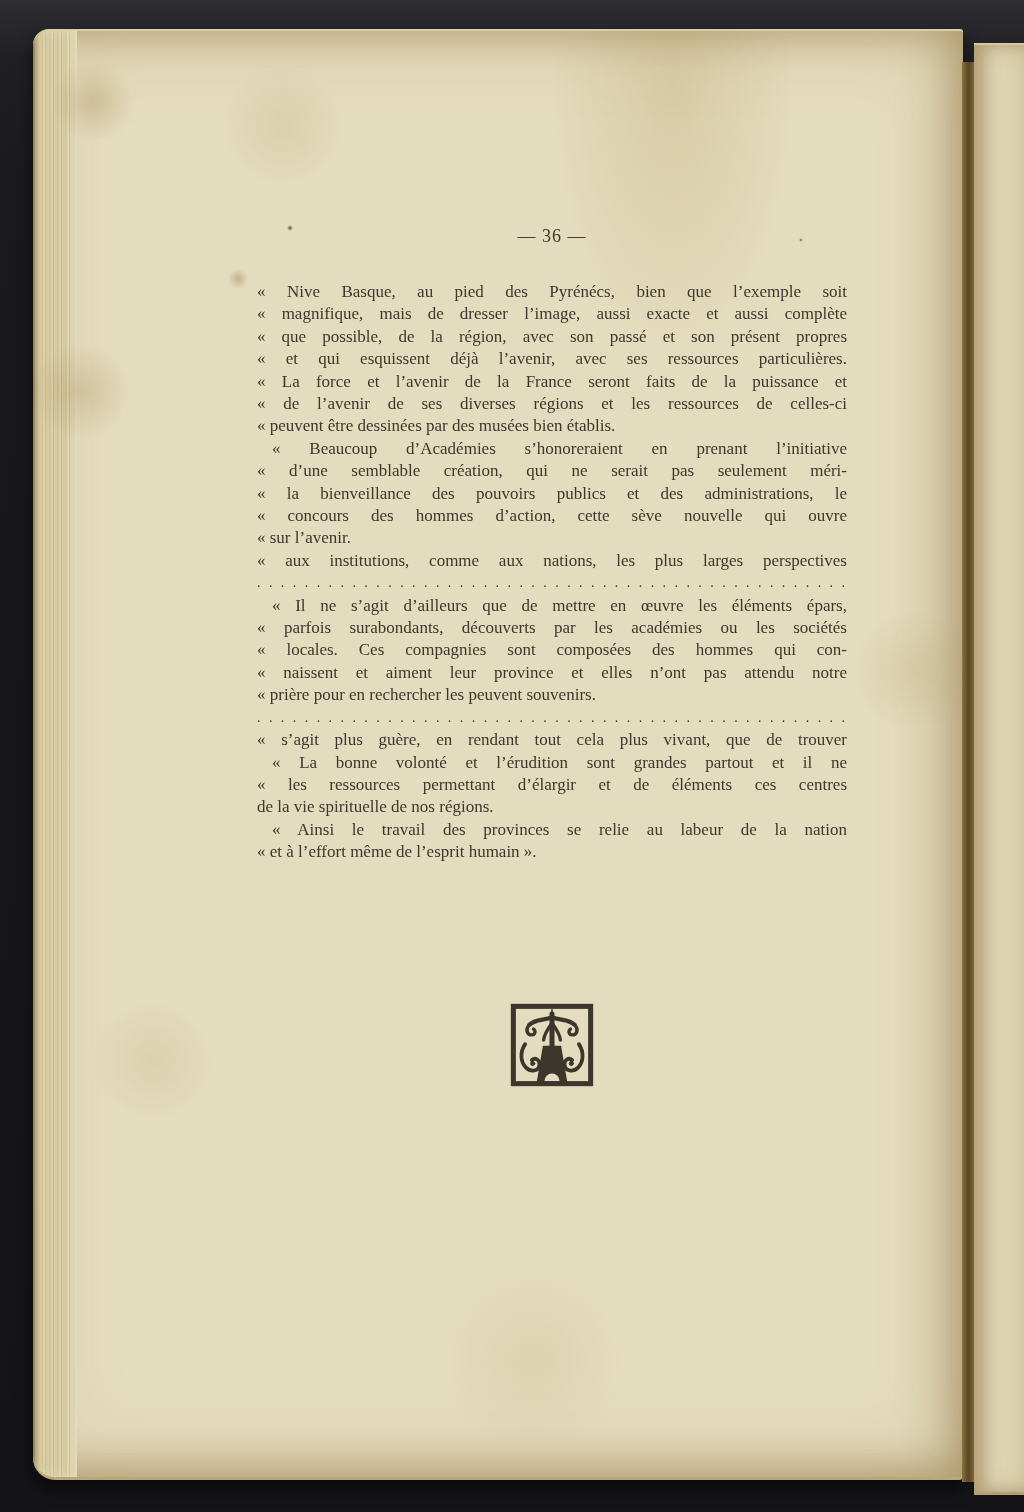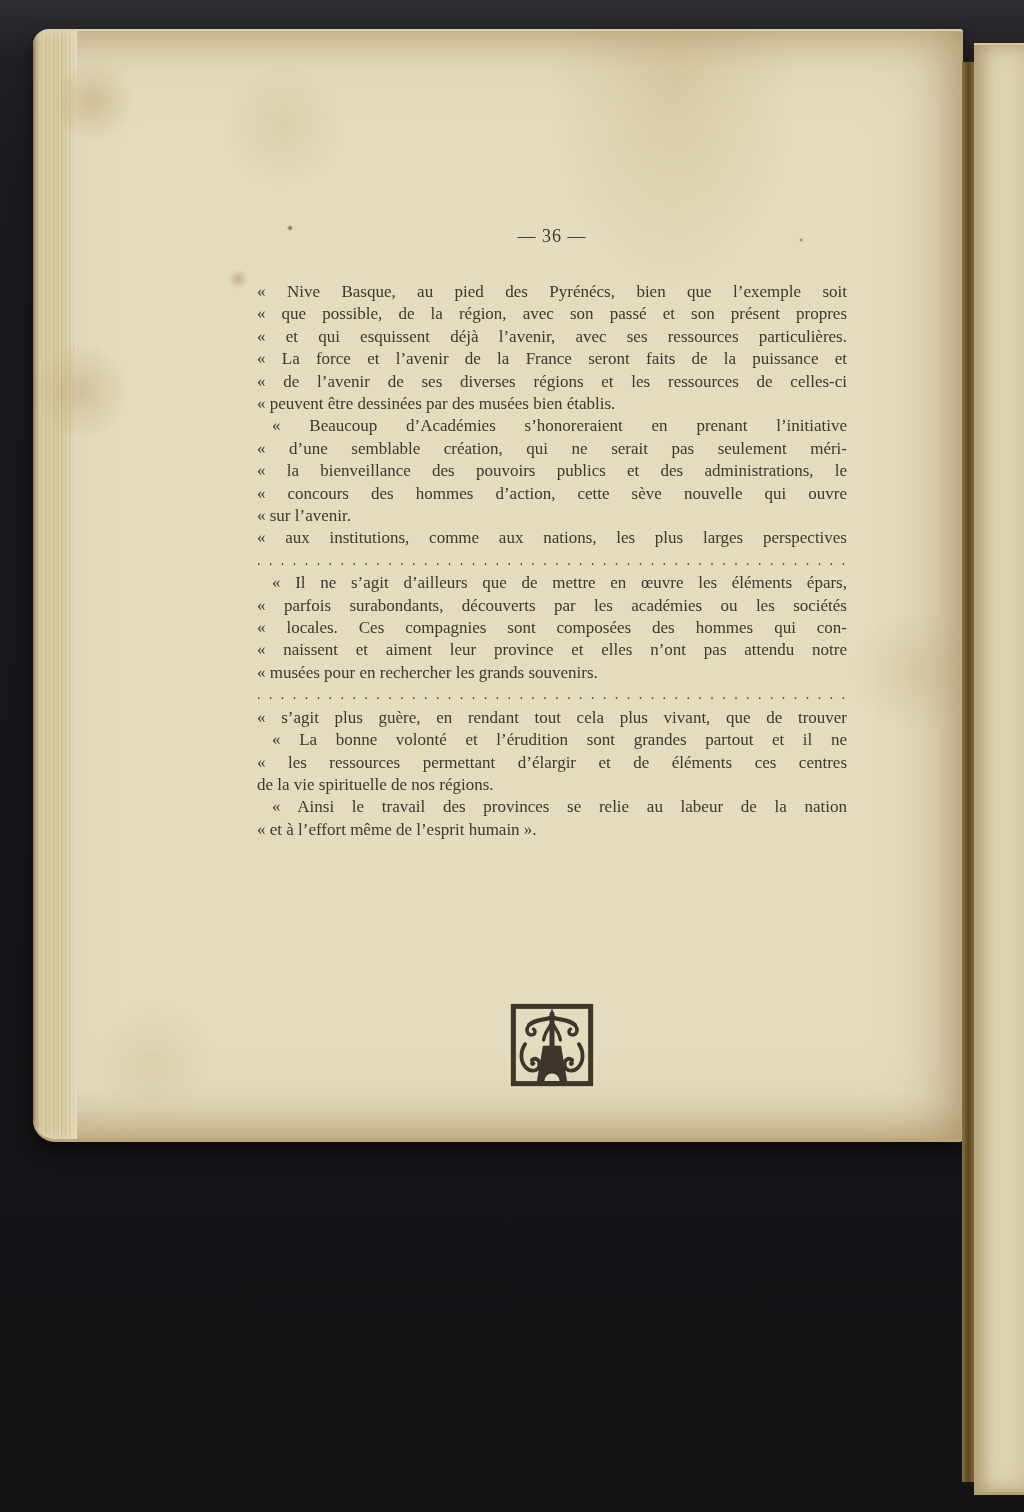--- a/index.html
+++ b/index.html
@@ -10,21 +10,21 @@
   }
   *{margin:0;padding:0;box-sizing:border-box;}
   html,body{width:1024px;height:1512px;overflow:hidden;}
   body{
     background:linear-gradient(180deg,#2e2d31 0%,#201f23 4%,var(--bg) 12%,#141316 100%);
     font-family:"Liberation Serif","DejaVu Serif",serif;
     position:relative;
   }
   
   .main-page{
-    position:absolute;left:33px;top:29px;width:930px;height:1113px;
+    position:absolute;left:33px;top:29px;width:930px;height:1451px;
     background:var(--paper);
     border-radius:16px 3px 4px 22px;
     border-top:2px solid #d9cfa8;
     border-bottom:3px solid #b7a779;
     box-shadow:
       inset 0 0 90px rgba(150,115,55,.18),
       inset -22px 0 45px rgba(125,92,42,.28),
       inset 0 -16px 32px rgba(130,95,45,.22),
       inset 0 14px 26px rgba(160,130,70,.14),
       0 9px 16px rgba(0,0,0,.55);
@@ -108,41 +108,42 @@
 
 <div class="main-page">
   <div class="page-stack"></div>
   <div class="stains"></div>
 
   <div class="text-block">
     <div class="page-header">— 36 —</div>
     <div>
         <div class="para">
           <div class="line fill">« Nive Basque, au pied des Pyrénécs, bien que l’exemple soit</div>
+          <div class="line fill">« magnifique, mais de dresser l’image, aussi exacte et aussi complète</div>
           <div class="line fill">« que possible, de la région, avec son passé et son présent propres</div>
           <div class="line fill">« et qui esquissent déjà l’avenir, avec ses ressources particulières.</div>
           <div class="line fill">« La force et l’avenir de la France seront faits de la puissance et</div>
           <div class="line fill">« de l’avenir de ses diverses régions et les ressources de celles-ci</div>
           <div class="line">« peuvent être dessinées par des musées bien établis.</div>
         </div>
         <div class="para">
           <div class="line fill indent">« Beaucoup d’Académies s’honoreraient en prenant l’initiative</div>
           <div class="line fill">« d’une semblable création, qui ne serait pas seulement méri-</div>
           <div class="line fill">« la bienveillance des pouvoirs publics et des administrations, le</div>
           <div class="line fill">« concours des hommes d’action, cette sève nouvelle qui ouvre</div>
           <div class="line">« sur l’avenir.</div>
           <div class="line fill">« aux institutions, comme aux nations, les plus larges perspectives</div>
         </div>
         <div class="dots-row">. . . . . . . . . . . . . . . . . . . . . . . . . . . . . . . . . . . . . . . . . . . . . . . . . .</div>
         <div class="para">
           <div class="line fill indent">« Il ne s’agit d’ailleurs que de mettre en œuvre les éléments épars,</div>
           <div class="line fill">« parfois surabondants, découverts par les académies ou les sociétés</div>
           <div class="line fill">« locales. Ces compagnies sont composées des hommes qui con-</div>
           <div class="line fill">« naissent et aiment leur province et elles n’ont pas attendu notre</div>
-          <div class="line">« musées pour en rechercher les grands souvenirs.</div>
+          <div class="line">« prière pour en rechercher les peuvent souvenirs.</div>
         </div>
         <div class="dots-row">. . . . . . . . . . . . . . . . . . . . . . . . . . . . . . . . . . . . . . . . . . . . . . . . . .</div>
         <div class="para">
           <div class="line fill">« s’agit plus guère, en rendant tout cela plus vivant, que de trouver</div>
           <div class="line fill indent">« La bonne volonté et l’érudition sont grandes partout et il ne</div>
           <div class="line fill">« les ressources permettant d’élargir et de éléments ces centres</div>
           <div class="line">de la vie spirituelle de nos régions.</div>
         </div>
         <div class="para">
           <div class="line fill indent">« Ainsi le travail des provinces se relie au labeur de la nation</div>

